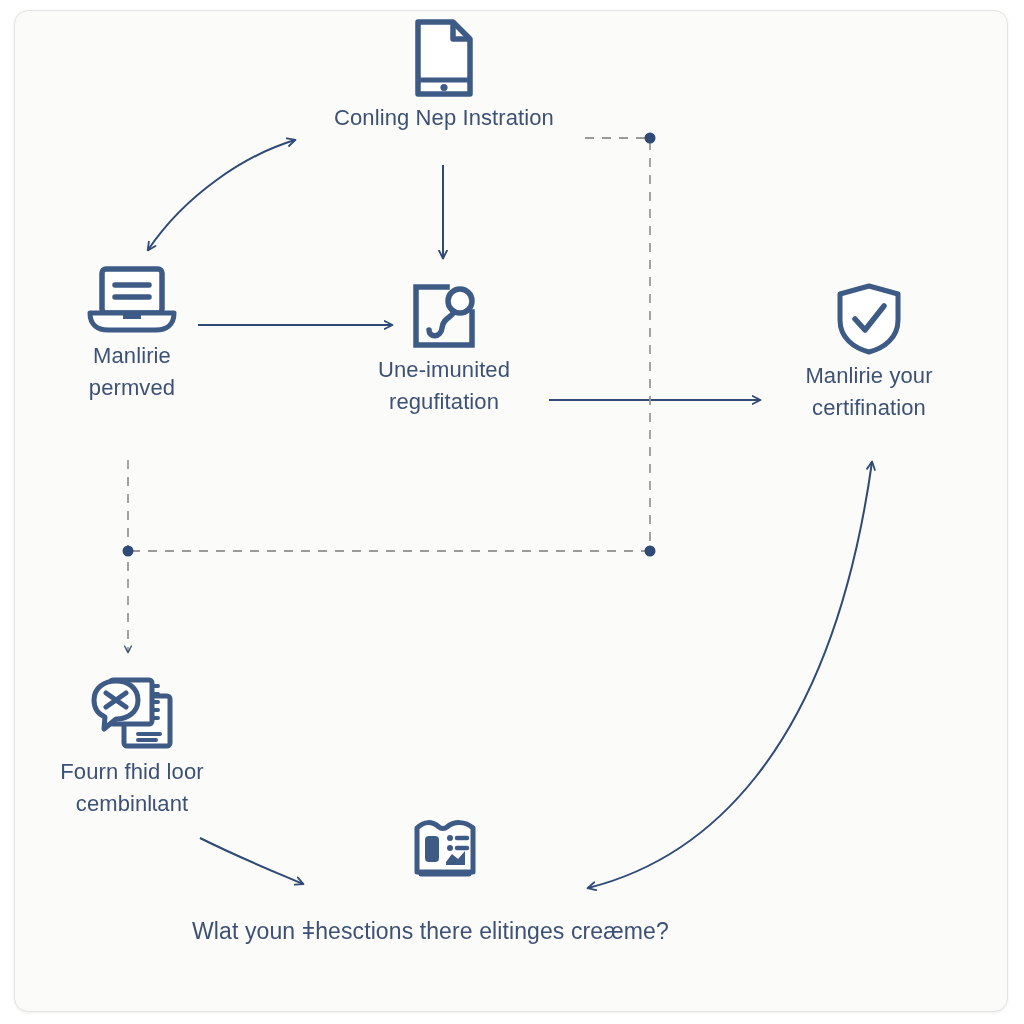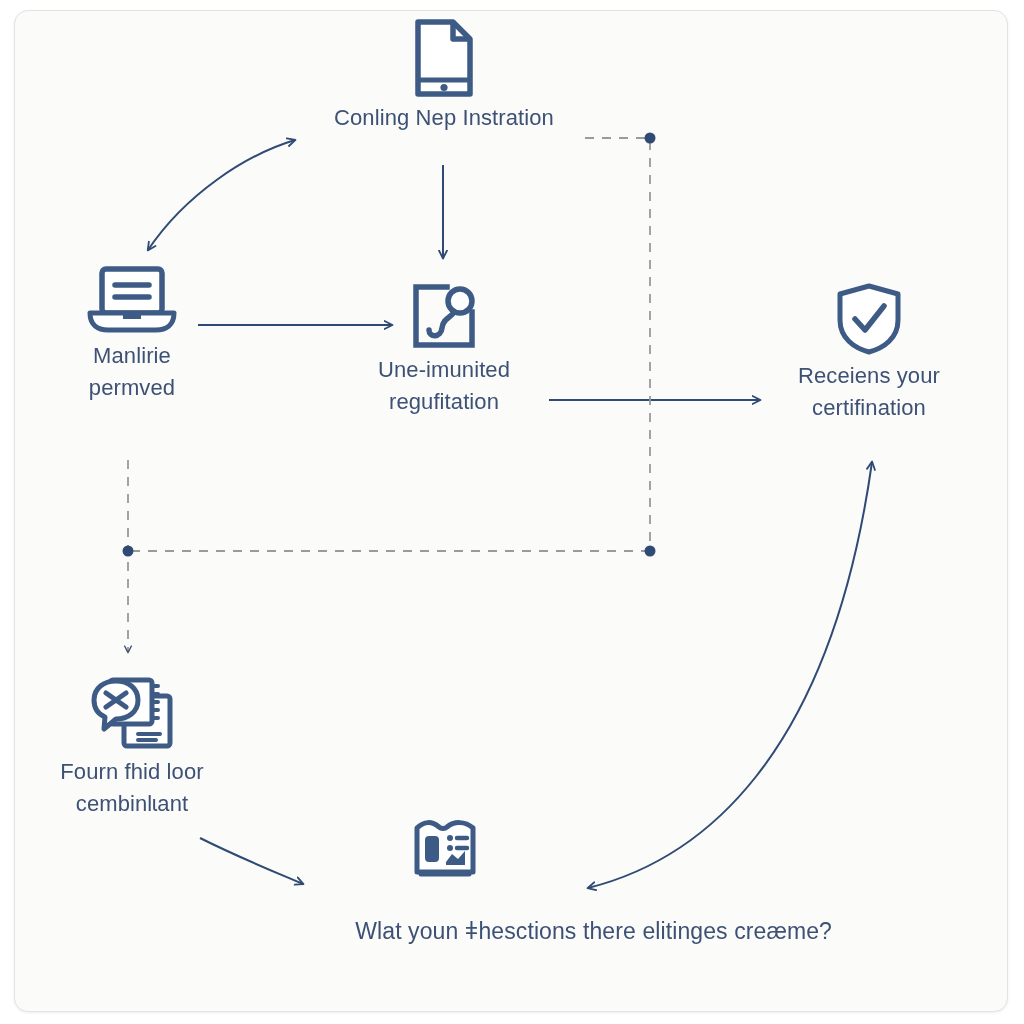--- a/index.html
+++ b/index.html
@@ -56,21 +56,21 @@
     letter-spacing: 0.1px;
     white-space: pre-line;
     font-weight: 400;
   }
   .caption {
     position: absolute;
     color: #3d5175;
     font-size: 23px;
     letter-spacing: 0.1px;
     white-space: nowrap;
-    text-align: right;
+    text-align: left;
   }
   
   #node-document  { left: 316px; top: 18px;  width: 256px; }
   #node-laptop    { left: 34px;  top: 264px; width: 196px; }
   #node-process   { left: 330px; top: 282px; width: 228px; align-items: center; }
   #node-shield    { left: 772px; top: 282px; width: 194px; }
   #node-notebook  { left: 26px;  top: 672px; width: 212px; }
   #node-book      { left: 390px; top: 818px; width: 110px; }
   #caption-bottom { left: 192px; top: 918px; width: 640px; }
 </style>
@@ -150,21 +150,21 @@
 regufitation</span>
   </div>
 
   <div class="node" id="node-shield">
     <span class="node-icon">
       <svg width="70" height="74" viewBox="0 0 70 74" xmlns="http://www.w3.org/2000/svg">
         <path d="M35,4 L64,12 V38 C64,56 50,66 35,70 C20,66 6,56 6,38 V12 Z" fill="#ffffff" stroke="#3e5b86" stroke-width="5" stroke-linejoin="round"></path>
         <path d="M21,37 L31,48 L50,24" fill="none" stroke="#3e5b86" stroke-width="5.5" stroke-linecap="round" stroke-linejoin="round"></path>
       </svg>
     </span>
-    <span class="node-label">Receiens your
+    <span class="node-label">Manlirie your
 certifination</span>
   </div>
 
   <div class="node" id="node-notebook">
     <span class="node-icon">
       <svg width="92" height="80" viewBox="0 0 92 80" xmlns="http://www.w3.org/2000/svg">
         <rect x="38" y="24" width="46" height="50" rx="3" fill="#ffffff" stroke="#3e5b86" stroke-width="5"></rect>
         <path d="M52,62 H74 M52,68 H70" fill="none" stroke="#3e5b86" stroke-width="4" stroke-linecap="round"></path>
         <rect x="24" y="8" width="42" height="44" rx="3" fill="#ffffff" stroke="#3e5b86" stroke-width="5"></rect>
         <path d="M66,14 H72 M66,22 H72 M66,30 H72 M66,38 H72 M66,46 H72" fill="none" stroke="#3e5b86" stroke-width="4" stroke-linecap="round"></path>

